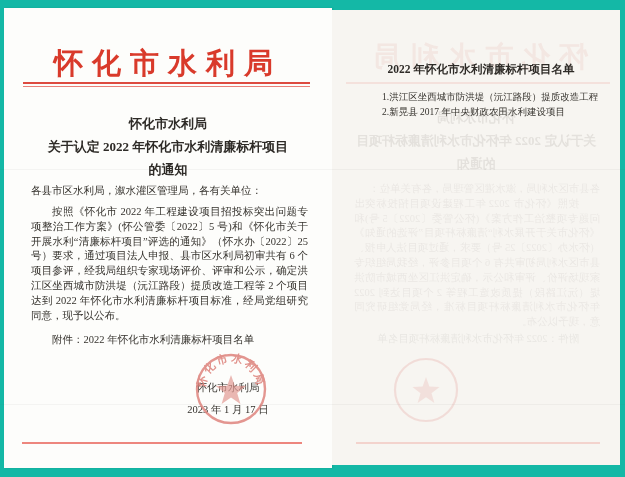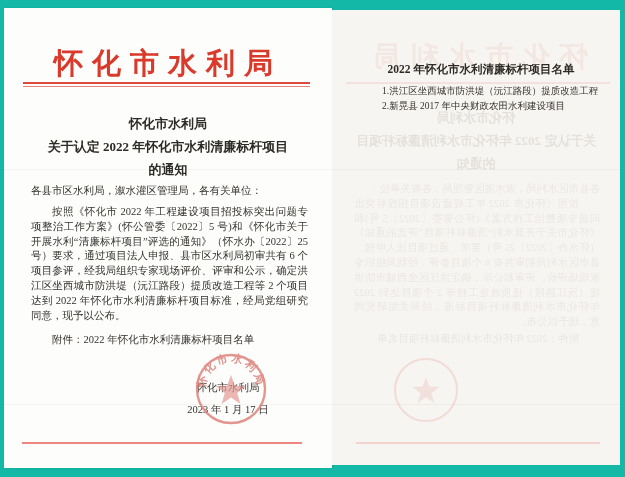--- a/index.html
+++ b/index.html
@@ -63,21 +63,21 @@
     position:absolute;top:434px;left:18px;width:280px;height:2px;
     background:linear-gradient(#f3a29b,#e76a60,#f3a29b);
   }
   
   .annex-title{
     position:absolute;top:52px;left:0;width:100%;
     text-align:center;padding-left:10px;box-sizing:border-box;
     font-weight:bold;font-size:11.5px;color:#2e2b27;
   }
   .annex-list{
-    position:absolute;top:74px;left:50px;right:16px;
+    position:absolute;top:80px;left:50px;right:16px;
     font-size:9.5px;line-height:14.5px;color:#35322d;
   }
   
   .ghost{transform:scaleX(-1);}
   .g-letterhead{
     position:absolute;top:28px;left:0;width:100%;
     text-align:center;font-size:28px;font-weight:bold;letter-spacing:9px;
     color:rgba(216,110,100,0.10);white-space:nowrap;
   }
   .g-rule{position:absolute;top:72px;left:14px;right:10px;height:2px;background:rgba(221,85,75,0.12);}

